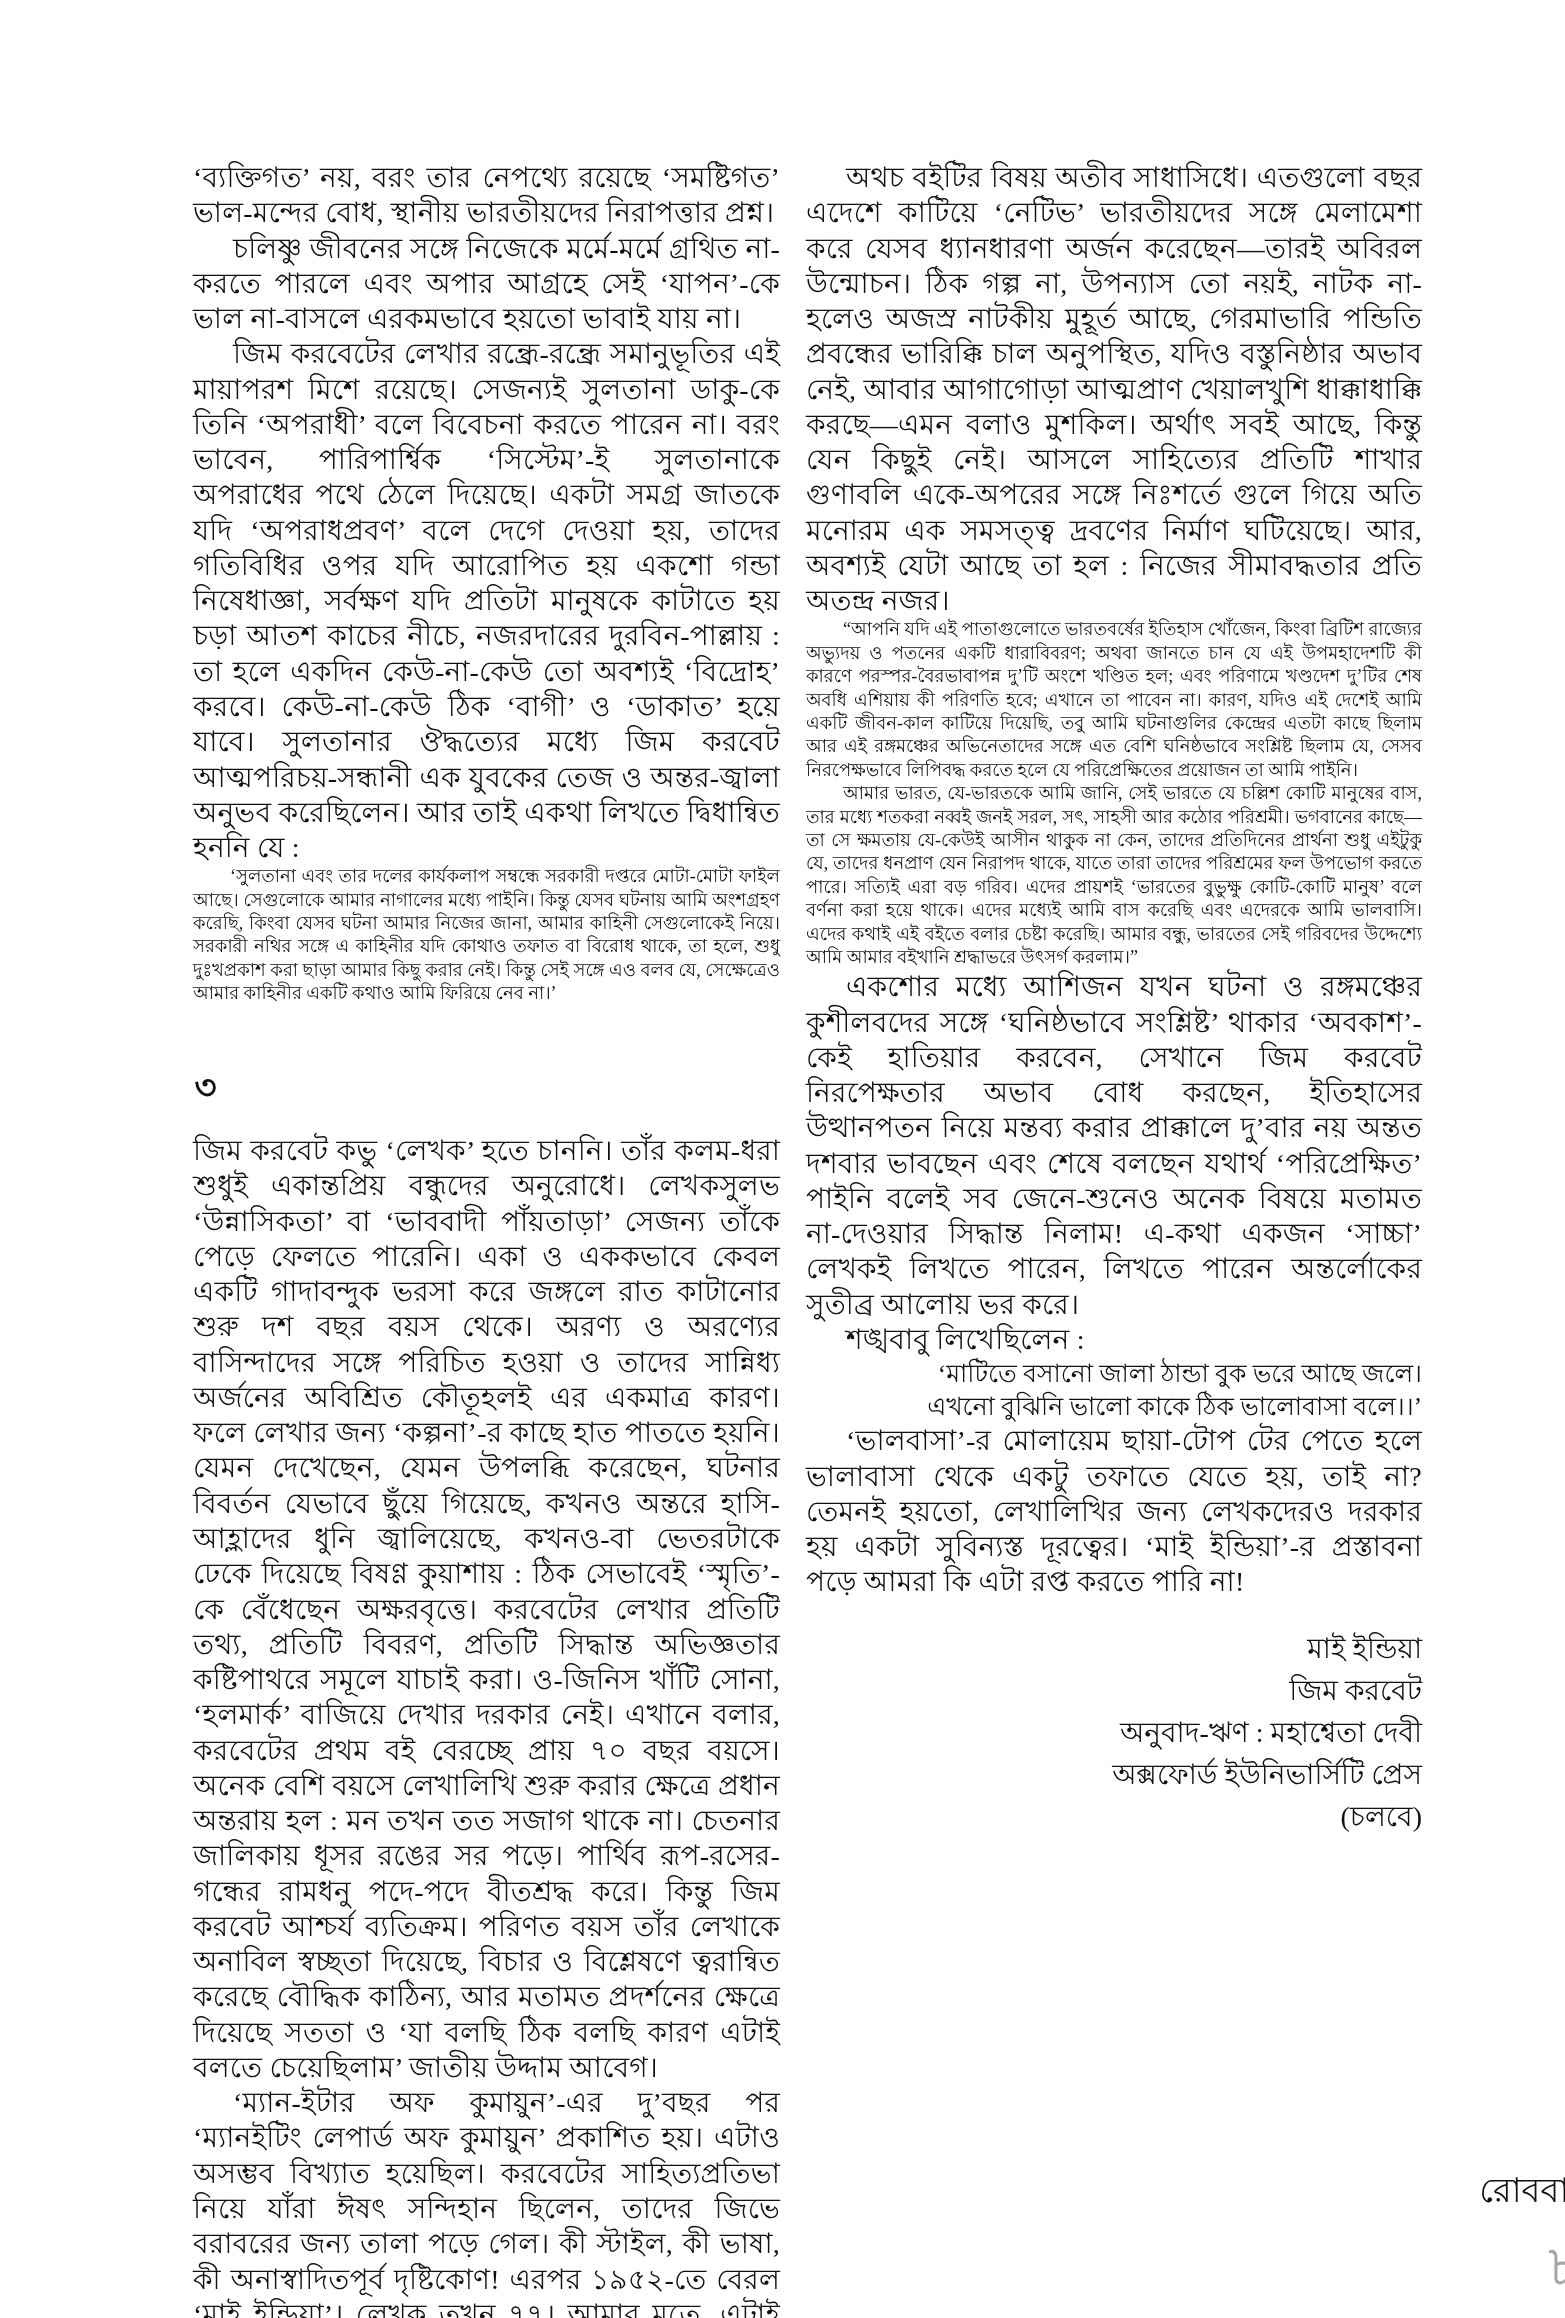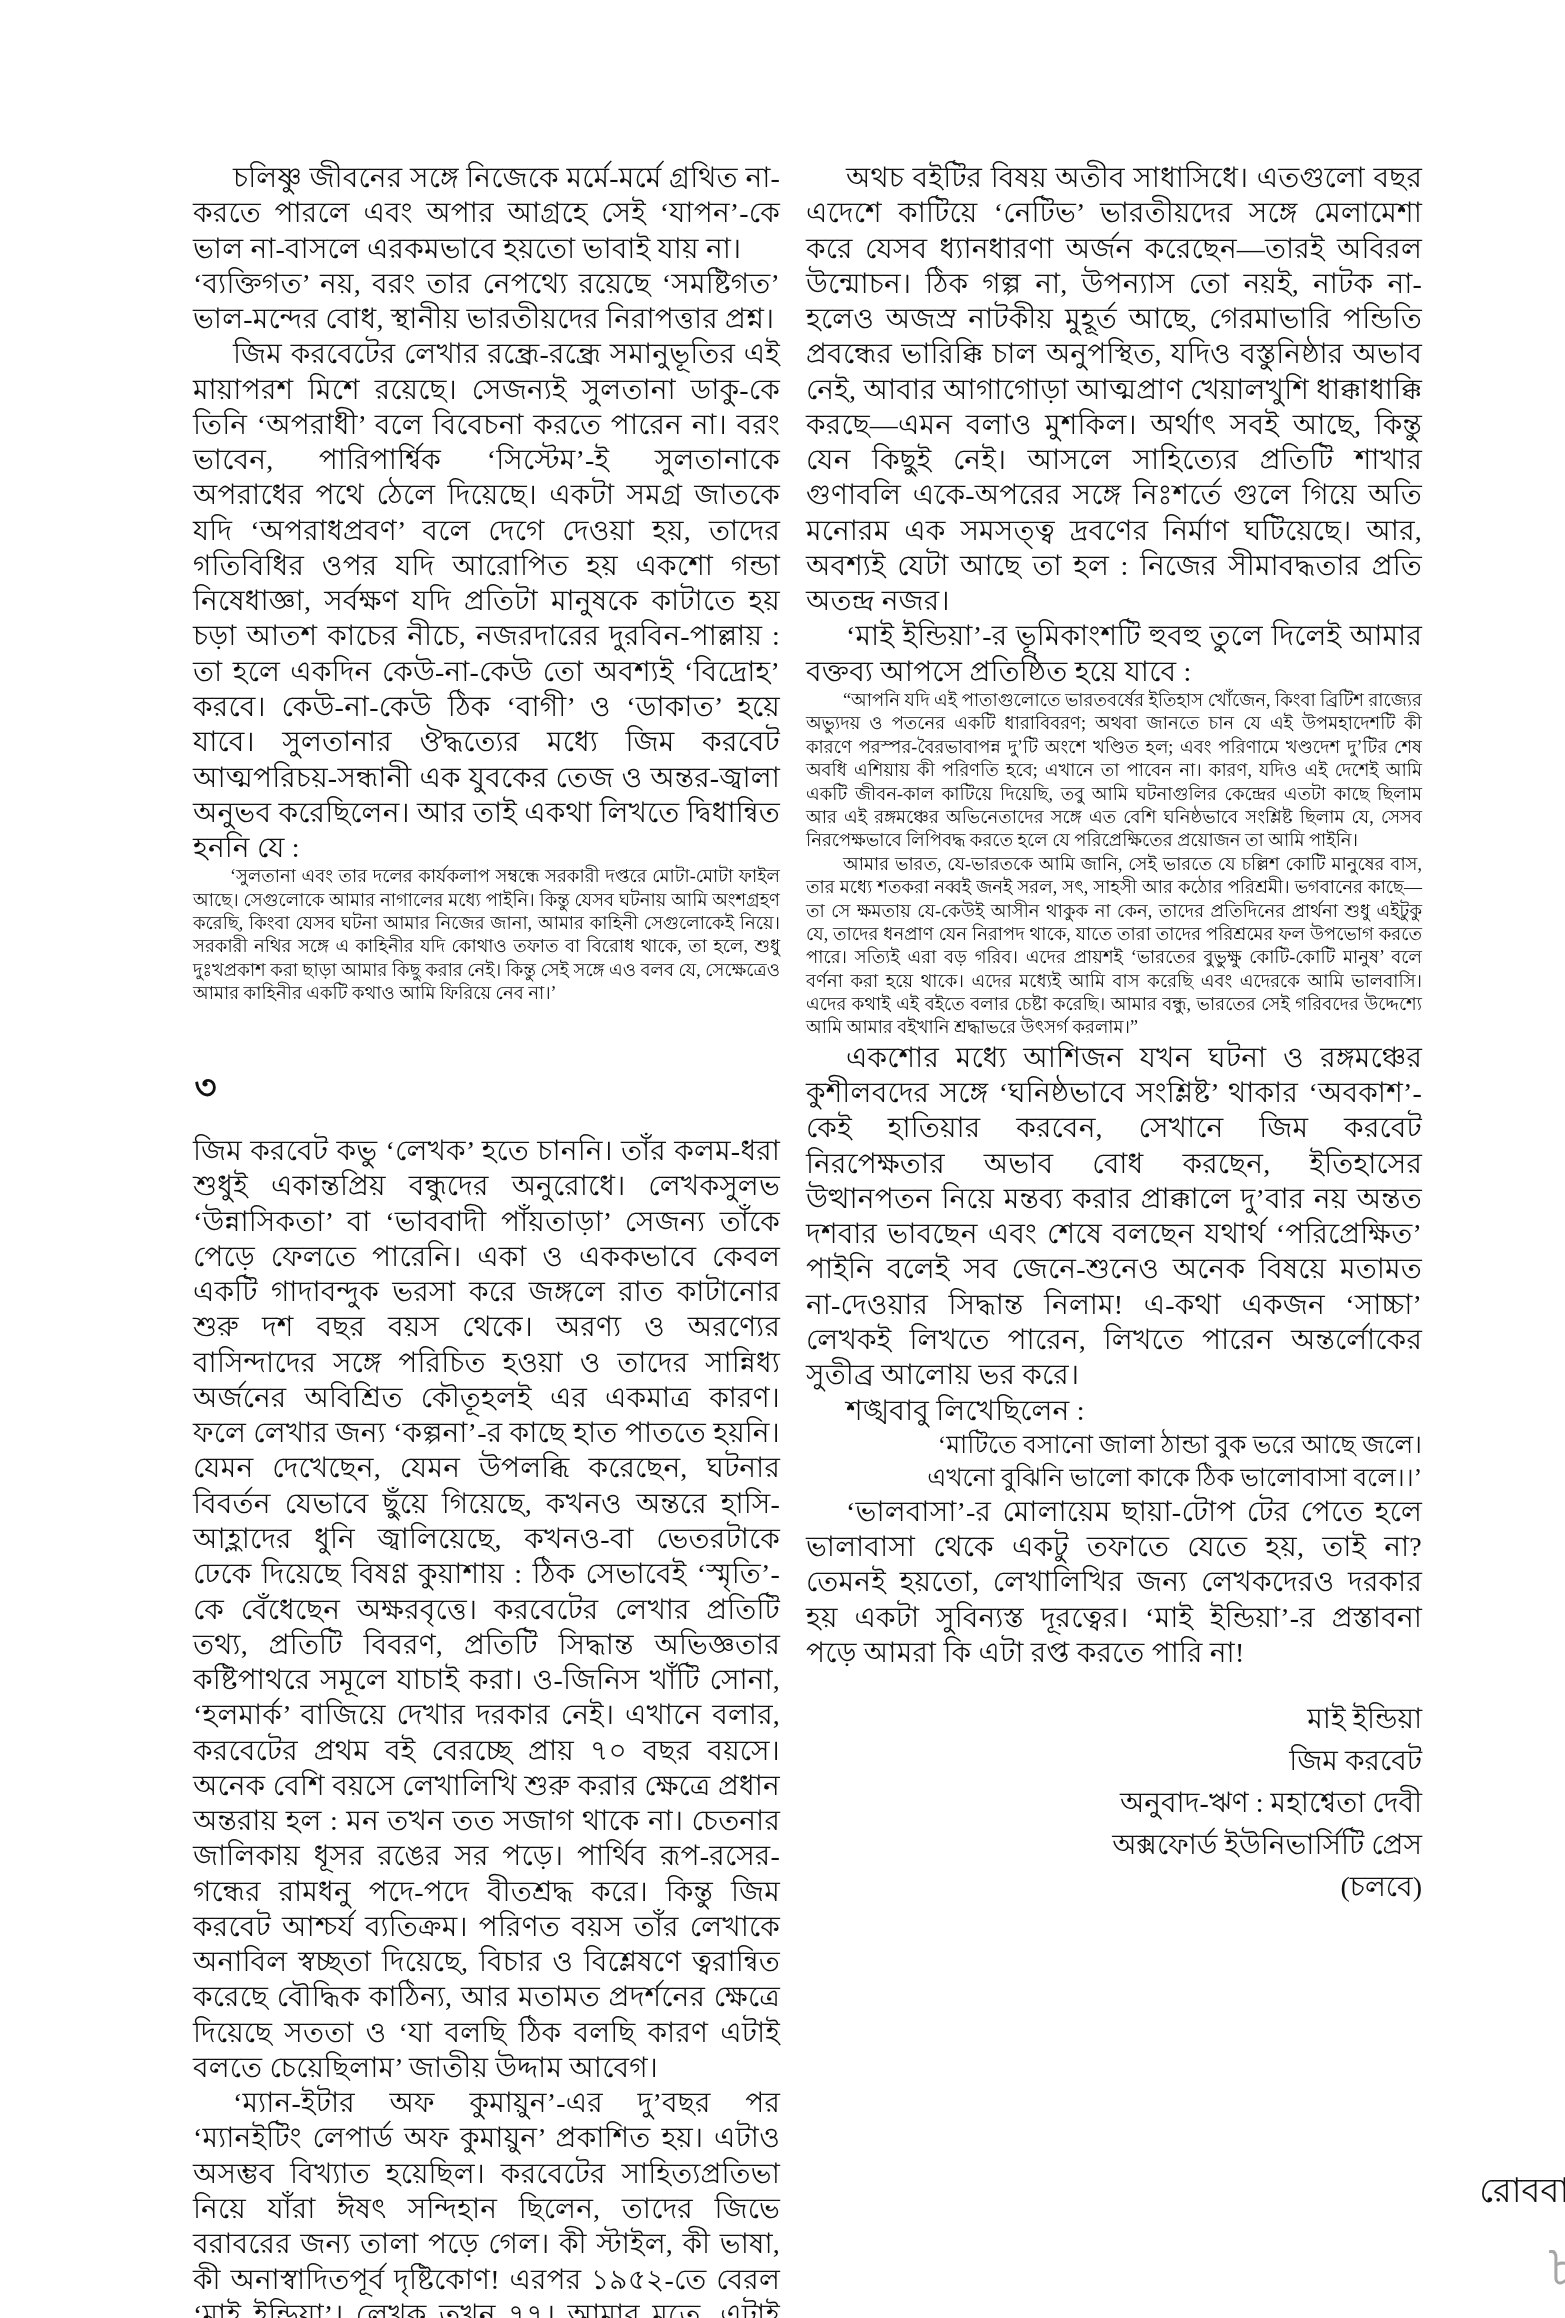--- a/index.html
+++ b/index.html
@@ -70,32 +70,31 @@
     transform: translateX(20px);
     font-family: "Liberation Serif", "DejaVu Serif", serif;
   }
 </style>
 </head>
 <body>
 
 <div class="page">
 
   <div class="col col-left">
+    <p class="body-para">‘ব্যক্তিগত’ নয়, বরং তার নেপথ্যে রয়েছে ‘সমষ্টিগত’ ভাল-মন্দের বোধ, স্থানীয় ভারতীয়দের নিরাপত্তার প্রশ্ন।</p>
     <p class="body-para indent">চলিষ্ণু জীবনের সঙ্গে নিজেকে মর্মে-মর্মে গ্রথিত না-করতে পারলে এবং অপার আগ্রহে সেই ‘যাপন’-কে ভাল না-বাসলে এরকমভাবে হয়তো ভাবাই যায় না।</p>
-    <p class="body-para">‘ব্যক্তিগত’ নয়, বরং তার নেপথ্যে রয়েছে ‘সমষ্টিগত’ ভাল-মন্দের বোধ, স্থানীয় ভারতীয়দের নিরাপত্তার প্রশ্ন।</p>
     <p class="body-para indent">জিম করবেটের লেখার রন্ধ্রে-রন্ধ্রে সমানুভূতির এই মায়াপরশ মিশে রয়েছে। সেজন্যই সুলতানা ডাকু-কে তিনি ‘অপরাধী’ বলে বিবেচনা করতে পারেন না। বরং ভাবেন, পারিপার্শ্বিক ‘সিস্টেম’-ই সুলতানাকে অপরাধের পথে ঠেলে দিয়েছে। একটা সমগ্র জাতকে যদি ‘অপরাধপ্রবণ’ বলে দেগে দেওয়া হয়, তাদের গতিবিধির ওপর যদি আরোপিত হয় একশো গন্ডা নিষেধাজ্ঞা, সর্বক্ষণ যদি প্রতিটা মানুষকে কাটাতে হয় চড়া আতশ কাচের নীচে, নজরদারের দুরবিন-পাল্লায় : তা হলে একদিন কেউ-না-কেউ তো অবশ্যই ‘বিদ্রোহ’ করবে। কেউ-না-কেউ ঠিক ‘বাগী’ ও ‘ডাকাত’ হয়ে যাবে। সুলতানার ঔদ্ধত্যের মধ্যে জিম করবেট আত্মপরিচয়-সন্ধানী এক যুবকের তেজ ও অন্তর-জ্বালা অনুভব করেছিলেন। আর তাই একথা লিখতে দ্বিধান্বিত হননি যে :</p>
     <p class="quote-para">‘সুলতানা এবং তার দলের কার্যকলাপ সম্বন্ধে সরকারী দপ্তরে মোটা-মোটা ফাইল আছে। সেগুলোকে আমার নাগালের মধ্যে পাইনি। কিন্তু যেসব ঘটনায় আমি অংশগ্রহণ করেছি, কিংবা যেসব ঘটনা আমার নিজের জানা, আমার কাহিনী সেগুলোকেই নিয়ে। সরকারী নথির সঙ্গে এ কাহিনীর যদি কোথাও তফাত বা বিরোধ থাকে, তা হলে, শুধু দুঃখপ্রকাশ করা ছাড়া আমার কিছু করার নেই। কিন্তু সেই সঙ্গে এও বলব যে, সেক্ষেত্রেও আমার কাহিনীর একটি কথাও আমি ফিরিয়ে নেব না।’</p>
     <p class="section-number">৩</p>
     <p class="body-para">জিম করবেট কভু ‘লেখক’ হতে চাননি। তাঁর কলম-ধরা শুধুই একান্তপ্রিয় বন্ধুদের অনুরোধে। লেখকসুলভ ‘উন্নাসিকতা’ বা ‘ভাববাদী পাঁয়তাড়া’ সেজন্য তাঁকে পেড়ে ফেলতে পারেনি। একা ও এককভাবে কেবল একটি গাদাবন্দুক ভরসা করে জঙ্গলে রাত কাটানোর শুরু দশ বছর বয়স থেকে। অরণ্য ও অরণ্যের বাসিন্দাদের সঙ্গে পরিচিত হওয়া ও তাদের সান্নিধ্য অর্জনের অবিশ্রিত কৌতূহলই এর একমাত্র কারণ। ফলে লেখার জন্য ‘কল্পনা’-র কাছে হাত পাততে হয়নি। যেমন দেখেছেন, যেমন উপলব্ধি করেছেন, ঘটনার বিবর্তন যেভাবে ছুঁয়ে গিয়েছে, কখনও অন্তরে হাসি-আহ্লাদের ধুনি জ্বালিয়েছে, কখনও-বা ভেতরটাকে ঢেকে দিয়েছে বিষণ্ণ কুয়াশায় : ঠিক সেভাবেই ‘স্মৃতি’-কে বেঁধেছেন অক্ষরবৃত্তে। করবেটের লেখার প্রতিটি তথ্য, প্রতিটি বিবরণ, প্রতিটি সিদ্ধান্ত অভিজ্ঞতার কষ্টিপাথরে সমূলে যাচাই করা। ও-জিনিস খাঁটি সোনা, ‘হলমার্ক’ বাজিয়ে দেখার দরকার নেই। এখানে বলার, করবেটের প্রথম বই বেরচ্ছে প্রায় ৭০ বছর বয়সে। অনেক বেশি বয়সে লেখালিখি শুরু করার ক্ষেত্রে প্রধান অন্তরায় হল : মন তখন তত সজাগ থাকে না। চেতনার জালিকায় ধূসর রঙের সর পড়ে। পার্থিব রূপ-রসের-গন্ধের রামধনু পদে-পদে বীতশ্রদ্ধ করে। কিন্তু জিম করবেট আশ্চর্য ব্যতিক্রম। পরিণত বয়স তাঁর লেখাকে অনাবিল স্বচ্ছতা দিয়েছে, বিচার ও বিশ্লেষণে ত্বরান্বিত করেছে বৌদ্ধিক কাঠিন্য, আর মতামত প্রদর্শনের ক্ষেত্রে দিয়েছে সততা ও ‘যা বলছি ঠিক বলছি কারণ এটাই বলতে চেয়েছিলাম’ জাতীয় উদ্দাম আবেগ।</p>
     <p class="body-para indent">‘ম্যান-ইটার অফ কুমায়ুন’-এর দু’বছর পর ‘ম্যানইটিং লেপার্ড অফ কুমায়ুন’ প্রকাশিত হয়। এটাও অসম্ভব বিখ্যাত হয়েছিল। করবেটের সাহিত্যপ্রতিভা নিয়ে যাঁরা ঈষৎ সন্দিহান ছিলেন, তাদের জিভে বরাবরের জন্য তালা পড়ে গেল। কী স্টাইল, কী ভাষা, কী অনাস্বাদিতপূর্ব দৃষ্টিকোণ! এরপর ১৯৫২-তে বেরল ‘মাই ইন্ডিয়া’। লেখক তখন ৭৭। আমার মতে, এটাই জিম করবেটের ‘সেরা’ সৃষ্টি। এমন একটা বই লিখতে পারলে বোধকরি বহু কলমচি হাসতে-হাসতে অবসর ঘোষণা করে বাকি</p>
   </div>
 
   <div class="col col-right">
     <p class="body-para indent">অথচ বইটির বিষয় অতীব সাধাসিধে। এতগুলো বছর এদেশে কাটিয়ে ‘নেটিভ’ ভারতীয়দের সঙ্গে মেলামেশা করে যেসব ধ্যানধারণা অর্জন করেছেন—তারই অবিরল উন্মোচন। ঠিক গল্প না, উপন্যাস তো নয়ই, নাটক না-হলেও অজস্র নাটকীয় মুহূর্ত আছে, গেরমাভারি পন্ডিতি প্রবন্ধের ভারিক্কি চাল অনুপস্থিত, যদিও বস্তুনিষ্ঠার অভাব নেই, আবার আগাগোড়া আত্মপ্রাণ খেয়ালখুশি ধাক্কাধাক্কি করছে—এমন বলাও মুশকিল। অর্থাৎ সবই আছে, কিন্তু যেন কিছুই নেই। আসলে সাহিত্যের প্রতিটি শাখার গুণাবলি একে-অপরের সঙ্গে নিঃশর্তে গুলে গিয়ে অতি মনোরম এক সমসত্ত্ব দ্রবণের নির্মাণ ঘটিয়েছে। আর, অবশ্যই যেটা আছে তা হল : নিজের সীমাবদ্ধতার প্রতি অতন্দ্র নজর।</p>
-    <p class="body-para indent">‘মাই ইন্ডিয়া’-র ভূমিকাংশটি হুবহু তুলে দিলেই আমার বক্তব্য আপসে প্রতিষ্ঠিত হয়ে যাবে :</p>
     <p class="quote-para">“আপনি যদি এই পাতাগুলোতে ভারতবর্ষের ইতিহাস খোঁজেন, কিংবা ব্রিটিশ রাজ্যের অভ্যুদয় ও পতনের একটি ধারাবিবরণ; অথবা জানতে চান যে এই উপমহাদেশটি কী কারণে পরস্পর-বৈরভাবাপন্ন দু’টি অংশে খণ্ডিত হল; এবং পরিণামে খণ্ডদেশ দু’টির শেষ অবধি এশিয়ায় কী পরিণতি হবে; এখানে তা পাবেন না। কারণ, যদিও এই দেশেই আমি একটি জীবন-কাল কাটিয়ে দিয়েছি, তবু আমি ঘটনাগুলির কেন্দ্রের এতটা কাছে ছিলাম আর এই রঙ্গমঞ্চের অভিনেতাদের সঙ্গে এত বেশি ঘনিষ্ঠভাবে সংশ্লিষ্ট ছিলাম যে, সেসব নিরপেক্ষভাবে লিপিবদ্ধ করতে হলে যে পরিপ্রেক্ষিতের প্রয়োজন তা আমি পাইনি।</p>
     <p class="quote-para">আমার ভারত, যে-ভারতকে আমি জানি, সেই ভারতে যে চল্লিশ কোটি মানুষের বাস, তার মধ্যে শতকরা নব্বই জনই সরল, সৎ, সাহসী আর কঠোর পরিশ্রমী। ভগবানের কাছে—তা সে ক্ষমতায় যে-কেউই আসীন থাকুক না কেন, তাদের প্রতিদিনের প্রার্থনা শুধু এইটুকু যে, তাদের ধনপ্রাণ যেন নিরাপদ থাকে, যাতে তারা তাদের পরিশ্রমের ফল উপভোগ করতে পারে। সত্যিই এরা বড় গরিব। এদের প্রায়শই ‘ভারতের বুভুক্ষু কোটি-কোটি মানুষ’ বলে বর্ণনা করা হয়ে থাকে। এদের মধ্যেই আমি বাস করেছি এবং এদেরকে আমি ভালবাসি। এদের কথাই এই বইতে বলার চেষ্টা করেছি। আমার বন্ধু, ভারতের সেই গরিবদের উদ্দেশ্যে আমি আমার বইখানি শ্রদ্ধাভরে উৎসর্গ করলাম।”</p>
     <p class="body-para indent">একশোর মধ্যে আশিজন যখন ঘটনা ও রঙ্গমঞ্চের কুশীলবদের সঙ্গে ‘ঘনিষ্ঠভাবে সংশ্লিষ্ট’ থাকার ‘অবকাশ’-কেই হাতিয়ার করবেন, সেখানে জিম করবেট নিরপেক্ষতার অভাব বোধ করছেন, ইতিহাসের উত্থানপতন নিয়ে মন্তব্য করার প্রাক্কালে দু’বার নয় অন্তত দশবার ভাবছেন এবং শেষে বলছেন যথার্থ ‘পরিপ্রেক্ষিত’ পাইনি বলেই সব জেনে-শুনেও অনেক বিষয়ে মতামত না-দেওয়ার সিদ্ধান্ত নিলাম! এ-কথা একজন ‘সাচ্চা’ লেখকই লিখতে পারেন, লিখতে পারেন অন্তর্লোকের সুতীব্র আলোয় ভর করে।</p>
     <p class="body-para indent">শঙ্খবাবু লিখেছিলেন :</p>
     <p class="verse">‘মাটিতে বসানো জালা ঠান্ডা বুক ভরে আছে জলে।</p>
     <p class="verse">এখনো বুঝিনি ভালো কাকে ঠিক ভালোবাসা বলে।।’</p>
     <p class="body-para indent">‘ভালবাসা’-র মোলায়েম ছায়া-টোপ টের পেতে হলে ভালাবাসা থেকে একটু তফাতে যেতে হয়, তাই না? তেমনই হয়তো, লেখালিখির জন্য লেখকদেরও দরকার হয় একটা সুবিন্যস্ত দূরত্বের। ‘মাই ইন্ডিয়া’-র প্রস্তাবনা পড়ে আমরা কি এটা রপ্ত করতে পারি না!</p>
     <div class="credits">
       <div>মাই ইন্ডিয়া</div>
       <div>জিম করবেট</div>

